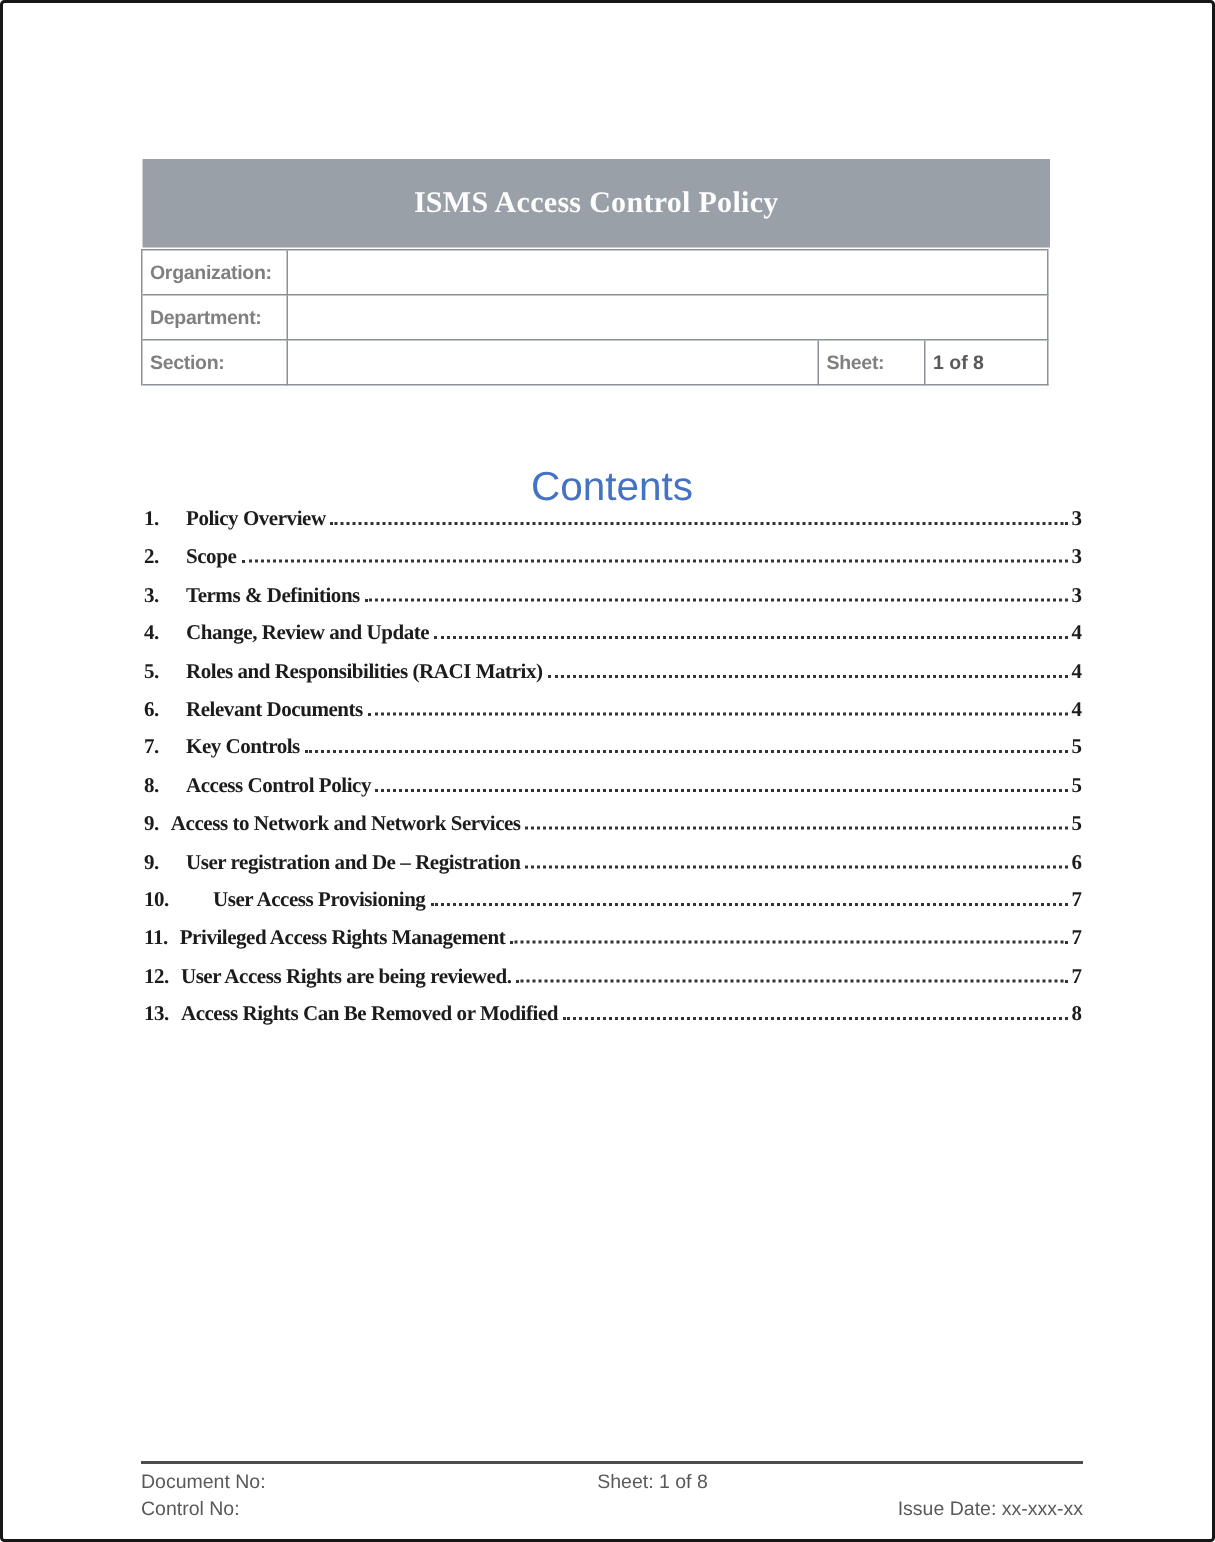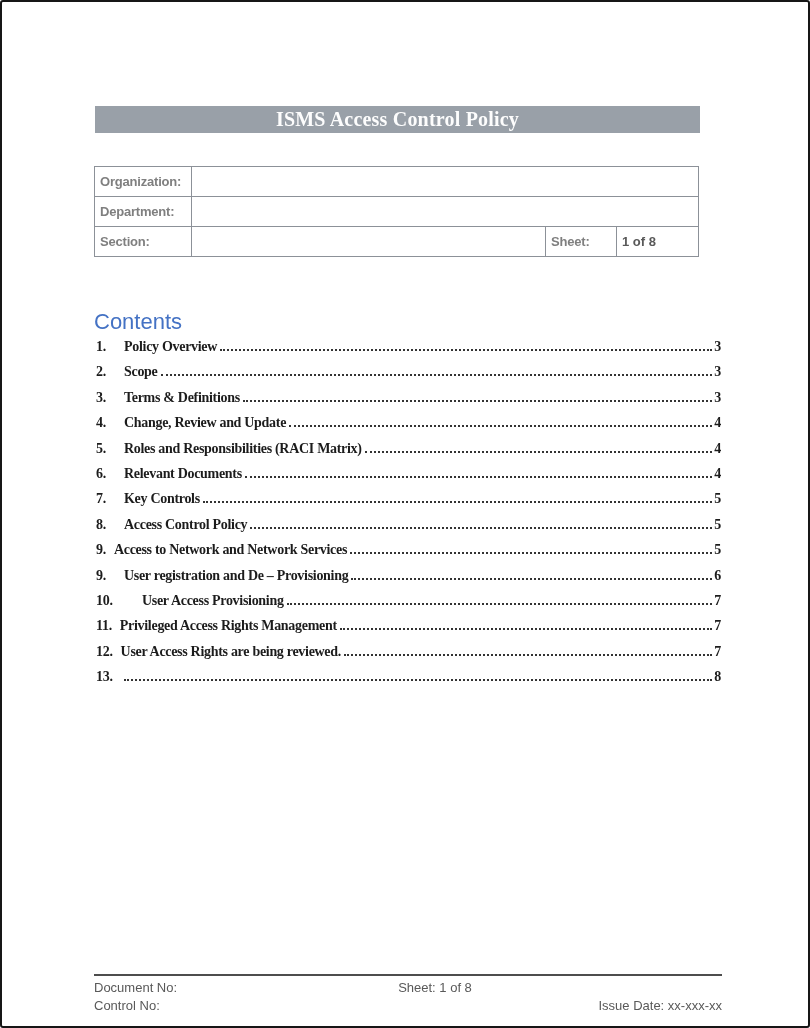--- a/index.html
+++ b/index.html
@@ -41,21 +41,21 @@
     font-size: 13px;
     font-weight: 700;
     letter-spacing: -0.2px;
   }
   .header-cell:last-child { border-right: none; font-weight: 400; }
 
   
   .title-bar {
     position: absolute;
     left: 93px; top: 104px;
-    width: 605px; height: 27px;
+    width: 605px; height: 59px;
     background: var(--title-bar-bg);
     display: flex; align-items: center; justify-content: center;
     color: #fdfdfd;
     font-family: "Liberation Serif", serif;
     font-weight: 700;
     font-size: 20px;
     letter-spacing: 0.2px;
   }
 
   
@@ -78,23 +78,23 @@
     font-size: 13px;
   }
   .cell.label { color: var(--muted-text); font-weight: 700; letter-spacing: -0.2px; }
   .cell.value-dark { color: #595959; font-weight: 700; }
   .cell.span3 { grid-column: span 3; }
 
   
   .contents-heading {
     position: absolute;
     left: 92px; top: 307px; width: 628px;
-    text-align: left;
+    text-align: center;
     color: var(--contents-heading);
-    font-size: 22px;
+    font-size: 27px;
     font-weight: 400;
   }
   .toc {
     position: absolute;
     left: 94px; top: 337px;
     width: 625px;
   }
   .toc-row {
     height: 25.4px;
     display: flex;
@@ -213,21 +213,21 @@
       <span class="toc-page">5</span>
     </div>
       <div class="toc-row flush">
       <span class="toc-num">9.</span>
       <span class="toc-title">Access to Network and Network Services</span>
       <span class="toc-leader"></span>
       <span class="toc-page">5</span>
     </div>
       <div class="toc-row list">
       <span class="toc-num">9.</span>
-      <span class="toc-title">User registration and De – Provisioning</span>
+      <span class="toc-title">User registration and De – Registration</span>
       <span class="toc-leader"></span>
       <span class="toc-page">6</span>
     </div>
       <div class="toc-row wide">
       <span class="toc-num">10.</span>
       <span class="toc-title">User Access Provisioning</span>
       <span class="toc-leader"></span>
       <span class="toc-page">7</span>
     </div>
       <div class="toc-row flush">
@@ -237,20 +237,21 @@
       <span class="toc-page">7</span>
     </div>
       <div class="toc-row flush">
       <span class="toc-num">12.</span>
       <span class="toc-title">User Access Rights are being reviewed.</span>
       <span class="toc-leader"></span>
       <span class="toc-page">7</span>
     </div>
       <div class="toc-row flush">
       <span class="toc-num">13.</span>
+      <span class="toc-title">Access Rights Can Be Removed or Modified</span>
       <span class="toc-leader"></span>
       <span class="toc-page">8</span>
     </div>
     </div>
 
   <div class="footer">
     <div class="footer-row">
       <span>Document No:</span>
       <span class="footer-center">Sheet: 1 of 8</span>
       <span></span>

